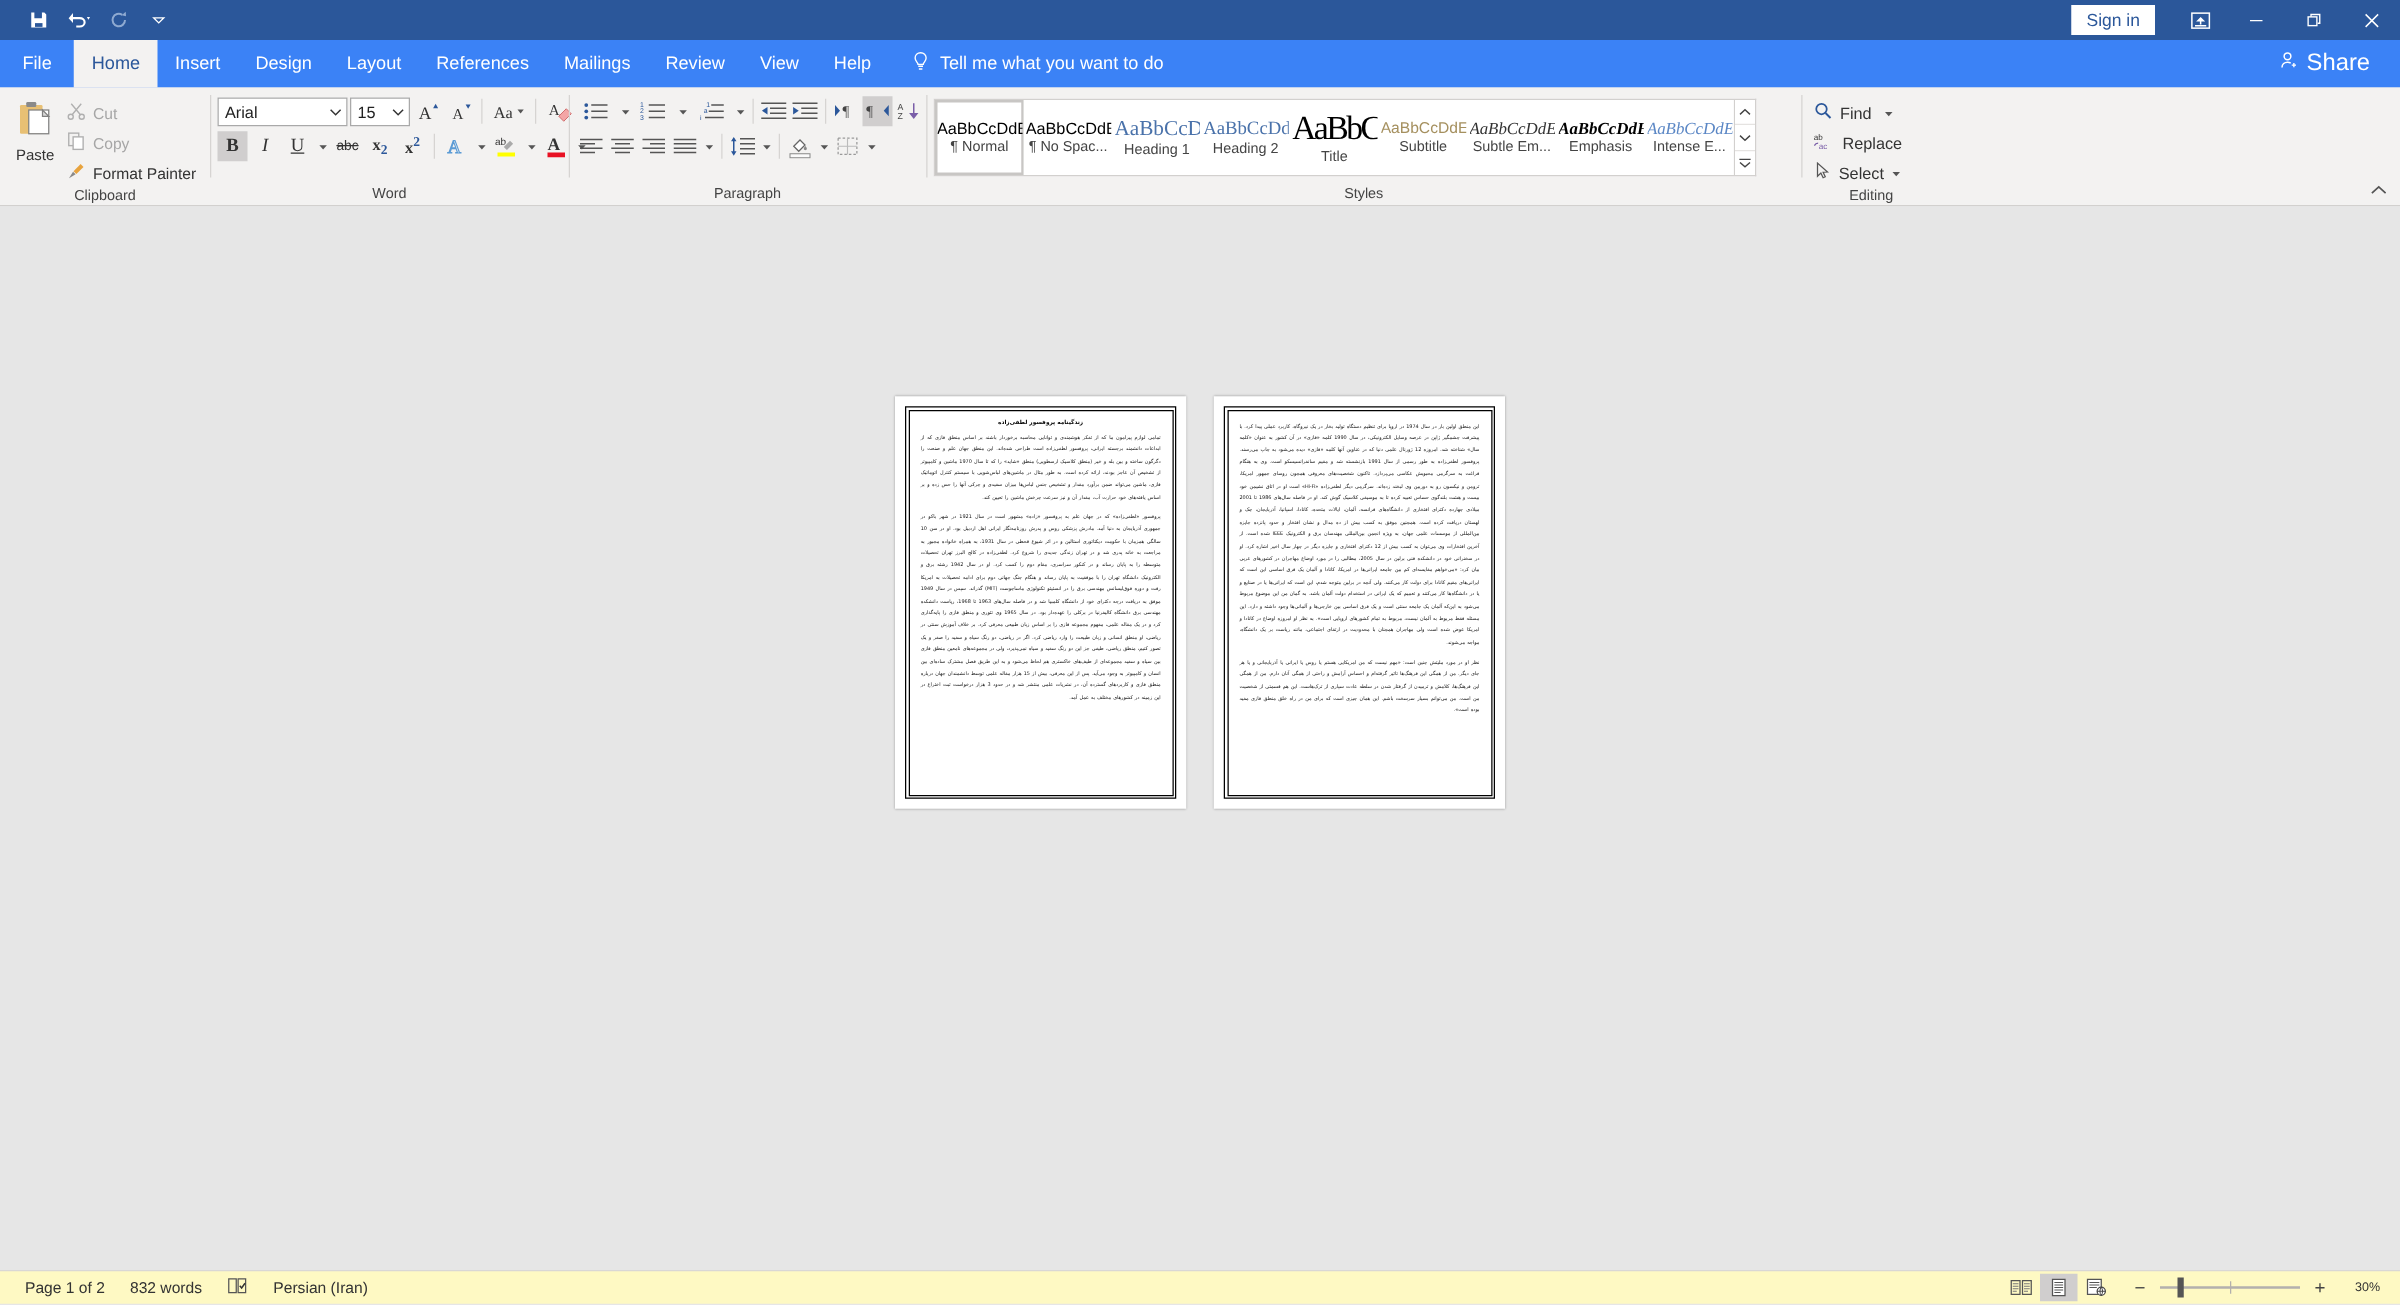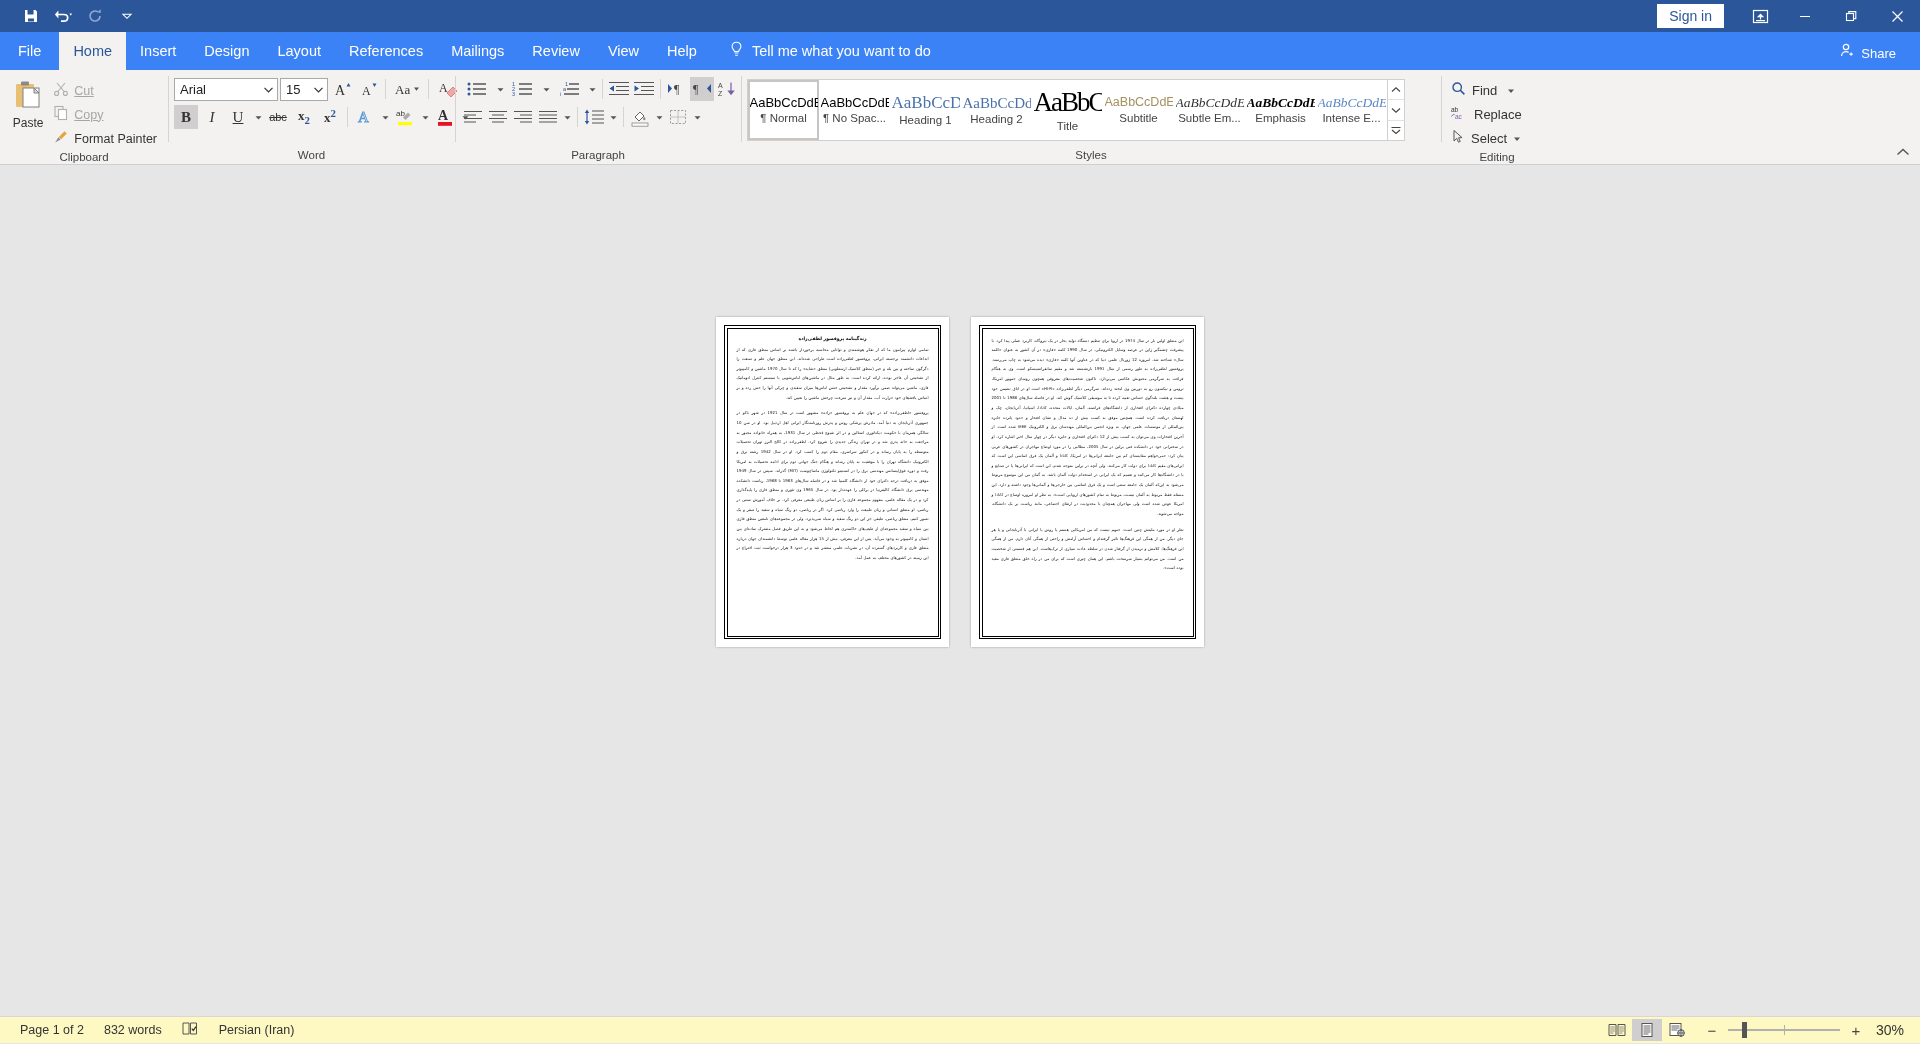--- a/index.html
+++ b/index.html
@@ -96,24 +96,24 @@
     font-size: 14.5px;
     padding: 0 10px 0 18px;
     cursor: pointer;
   }
   .tabstrip-right {
     margin-left: auto;
     display: flex; align-items: center;
     padding-right: 16px;
   }
   .share {
-    display: flex; align-items: flex-end;
+    display: flex; align-items: center;
     gap: 6px;
     color: #fff;
-    font-size: 13px;
+    font-size: 19px;
     cursor: pointer;
     padding: 4px 8px;
   }
 
   
   .ribbon {
     height: 95px;
     background: #f3f2f1;
     display: flex;
     align-items: stretch;
@@ -157,21 +157,21 @@
     padding-top: 2px;
   }
   .paste-label { font-size: 12px; color: #333; margin-top: 1px; }
   .clip-small { display: flex; flex-direction: column; gap: 1px; padding-top: 2px; }
   .clip-item {
     display: flex; align-items: center; gap: 5px;
     font-size: 12.5px;
     padding: 2px 6px 2px 3px;
     white-space: nowrap;
   }
-  .clip-item.disabled { color: #a6a6a6; text-decoration: underline; }
+  .clip-item.disabled { color: #a6a6a6; }
   .clip-item.enabled { color: #333; cursor: pointer; }
 
   
   .font-rows { display: flex; flex-direction: column; gap: 4px; }
   .font-row { display: flex; align-items: center; gap: 2px; }
   .combo {
     display: flex; align-items: center;
     height: 23px;
     border: 1px solid #a9a9a9;
     background: #fff;
@@ -354,21 +354,21 @@
   }
   .zoom-mid {
     position: absolute; left: 50%; top: -4px;
     width: 1px; height: 10px; background: #b3b0ad;
   }
   .zoom-thumb {
     position: absolute; top: -7px;
     width: 5px; height: 16px; background: #555;
     cursor: pointer;
   }
-  .zoom-pct { font-size: 14px; color: #333; min-width: 32px; text-align: right; cursor: pointer; }
+  .zoom-pct { font-size: 10px; color: #333; min-width: 32px; text-align: right; cursor: pointer; }
 
   svg { pointer-events: none; }
 </style>
 </head>
 <body>
 
 <div class="titlebar">
   <div class="qat">
     <div class="qat-btn" title="Save">
       <svg width="16" height="16" viewBox="0 0 16 16">

